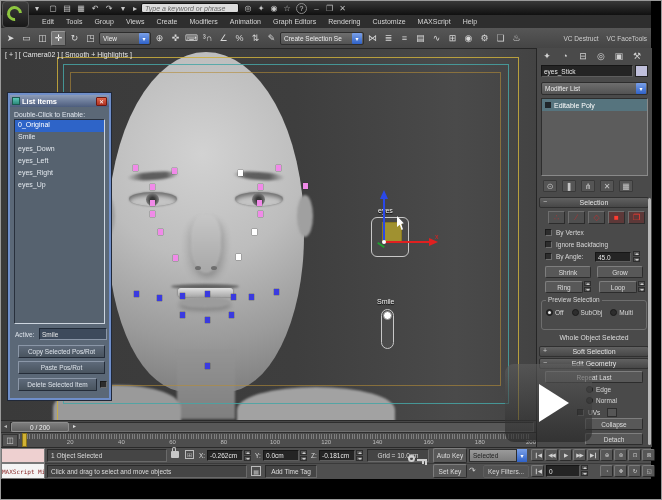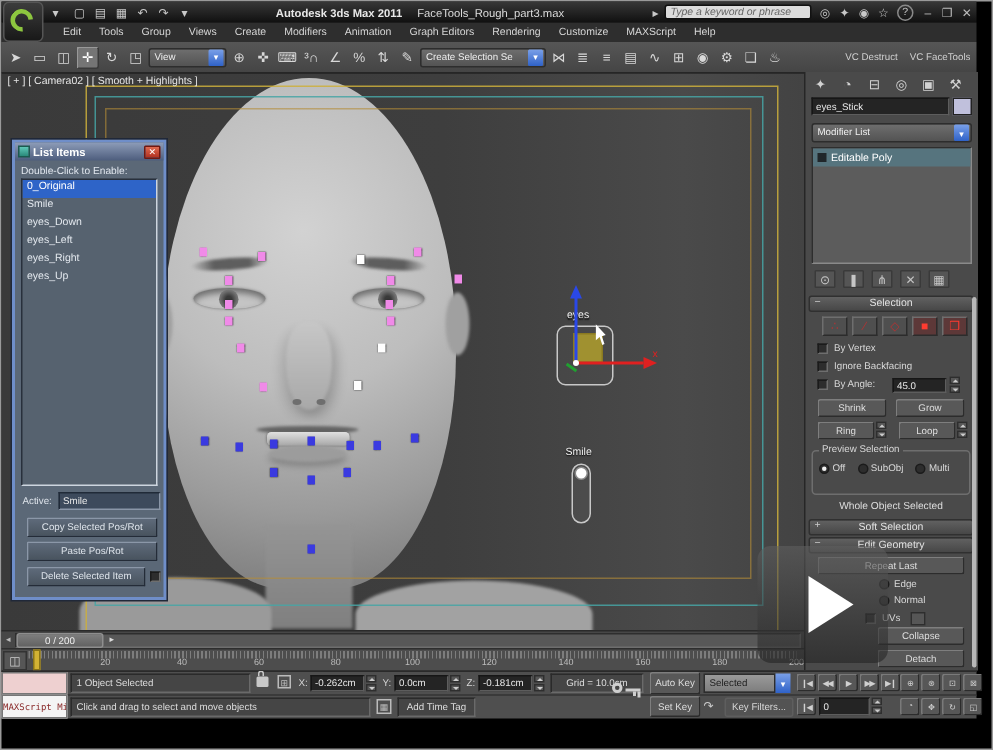--- a/index.html
+++ b/index.html
@@ -77,24 +77,20 @@
     </div>
     <span class="qbtn" style="margin-left:30px;">▾</span>
     <span id="qa" style="display:inline-flex;gap:2px;margin-left:4px;">
         <span class="qbtn">▢</span>
         <span class="qbtn">▤</span>
         <span class="qbtn">▦</span>
         <span class="qbtn">↶</span>
         <span class="qbtn">↷</span>
         <span class="qbtn">▾</span>
       </span>
-    <span style="flex:1;display:flex;justify-content:center;gap:10px;">
-      <b style="color:#e8e8e8;font-size:7.5px;">Autodesk 3ds Max  2011</b>
-      <span style="color:#dcdcdc;font-size:7.5px;">FaceTools_Rough_part3.max</span>
-    </span>
     <span class="qbtn">▸</span>
     <input type="text" style="width: 98px; height: 10px; background: rgb(220, 220, 220); border: 1px solid rgb(17, 17, 17); border-radius: 2px; font-size: 7px; padding: 0px 3px;" placeholder="Type a keyword or phrase">
     <span id="ic" style="display:inline-flex;gap:1px;margin-left:3px;">
         <span class="qbtn">◎</span>
         <span class="qbtn">✦</span>
         <span class="qbtn">◉</span>
         <span class="qbtn">☆</span>
       </span>
     <span style="width:11px;height:11px;border:1px solid #8a8a8a;border-radius:50%;color:#ccc;font-size:7px;display:inline-flex;align-items:center;justify-content:center;margin:0 3px;">?</span>
     <span id="wc" style="display:inline-flex;">

